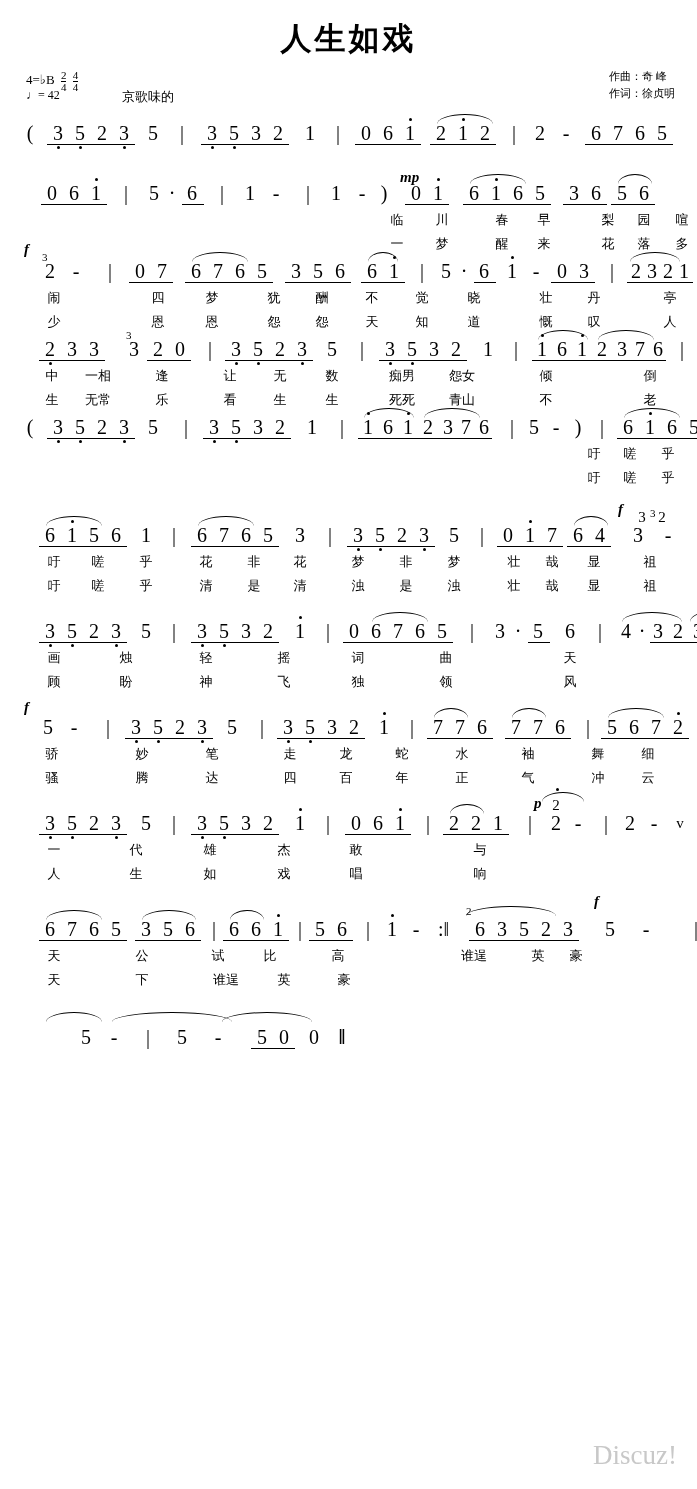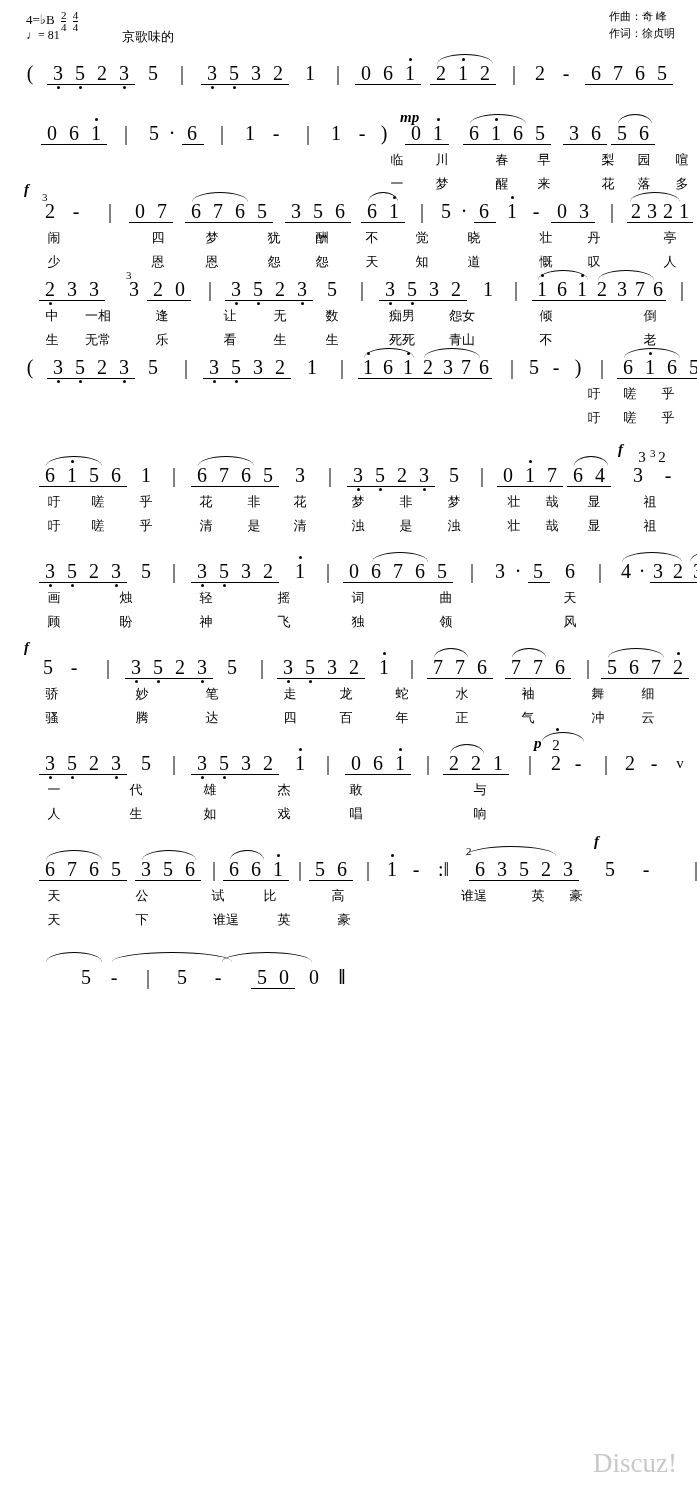--- a/index.html
+++ b/index.html
@@ -160,32 +160,33 @@
     font-size: 27px;
     color: #c8c8c8;
     font-family: "Liberation Serif", serif;
   }
 </style>
 </head>
 <body>
 
 <div class="sheet">
 
+  <div class="title">人生如戏</div>
 
   <div class="header">
     <div class="keysig">
       <span>4=♭B</span>
       <span class="meter">
         <span class="num">2</span><span class="den">4</span>
       </span>
       <span class="meter">
         <span class="num">4</span><span class="den">4</span>
       </span>
     </div>
-    <div class="tempo">♩= 81</div>
+    <div class="tempo">♩= 42</div>
     <div class="style-note">京歌味的</div>
     <div class="credits">
       <div>
         <span>作曲：</span><span>奇  峰</span>
       </div>
       <div>
         <span>作词：</span><span>徐贞明</span>
       </div>
     </div>
   </div>

